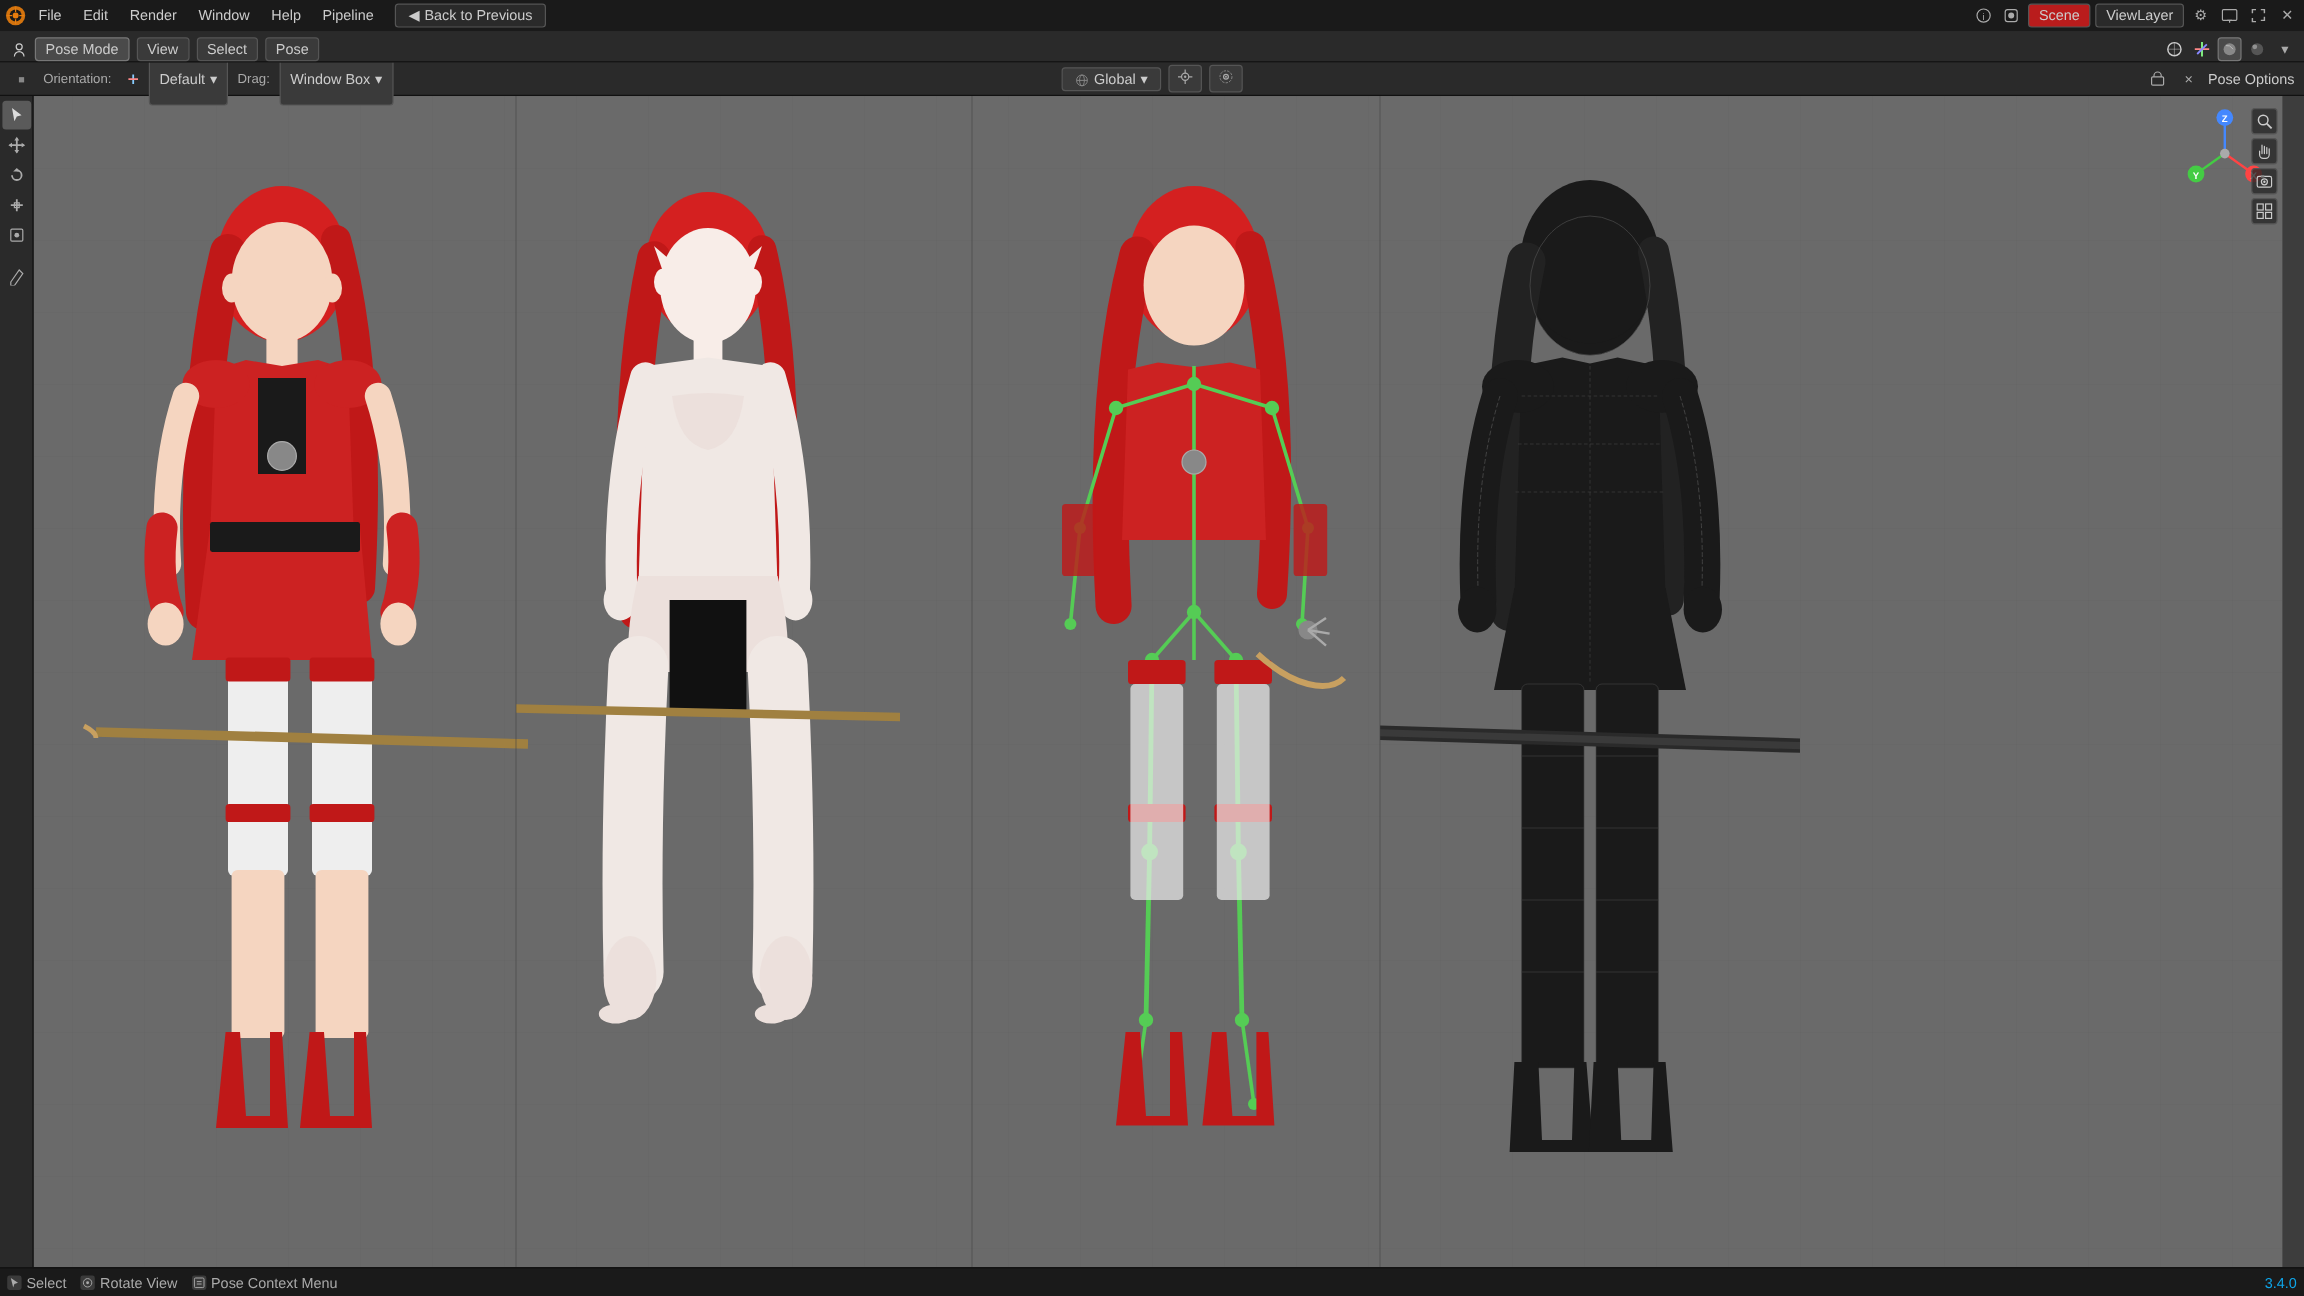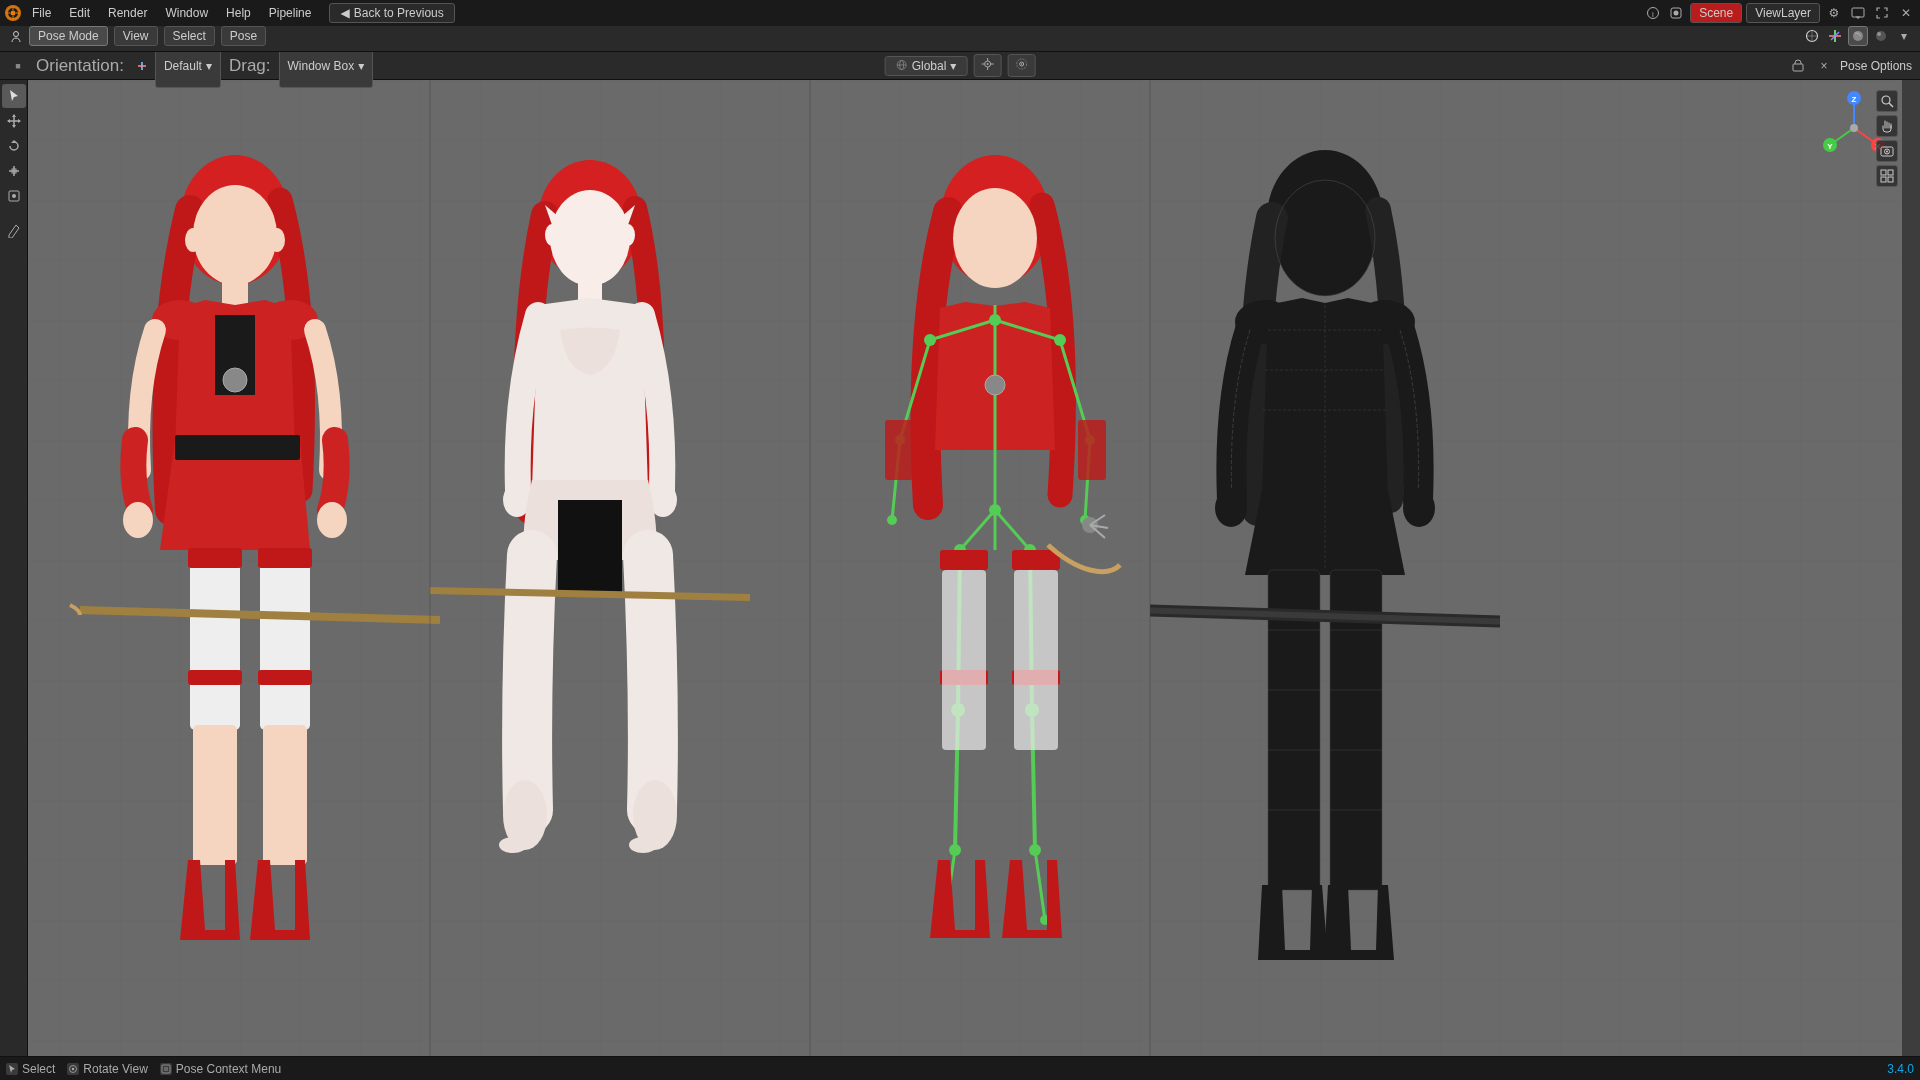--- a/index.html
+++ b/index.html
@@ -74,21 +74,21 @@
       font-size: 12px;
     }
 
     
     #toolbar {
       position: absolute;
       top: 26px; left: 0; right: 0;
       height: 26px;
       background: #2a2a2a;
       display: flex;
-      align-items: flex-start;
+      align-items: flex-end;
       padding: 0 6px;
       gap: 6px;
       z-index: 99;
       border-bottom: 1px solid #111;
     }
     .toolbar-btn {
       padding: 2px 8px;
       color: #ccc;
       cursor: pointer;
       border-radius: 3px;
@@ -108,21 +108,21 @@
       top: 52px; left: 0; right: 0;
       height: 28px;
       background: #2a2a2a;
       display: flex;
       align-items: center;
       padding: 0 8px;
       gap: 8px;
       z-index: 98;
       border-bottom: 1px solid #111;
     }
-    .header-label { color: #aaa; font-size: 17px; }
+    .header-label { color: #aaa; font-size: 11px; }
     .header-dropdown {
       background: #3a3a3a;
       border: 1px solid #555;
       padding: 14px 8px;
       border-radius: 3px;
       color: #ccc;
       font-size: 12px;
       cursor: pointer;
       display: flex;
       align-items: center;
@@ -138,21 +138,21 @@
     }
     .global-btn {
       background: #3a3a3a;
       border: 1px solid #555;
       padding: 2px 10px;
       border-radius: 3px;
       color: #ccc;
       font-size: 12px;
       cursor: pointer;
       display: flex;
-      align-items: flex-start;
+      align-items: flex-end;
       gap: 4px;
     }
     .icon-btn {
       background: #3a3a3a;
       border: 1px solid #555;
       padding: 2px 6px;
       border-radius: 3px;
       color: #ccc;
       font-size: 12px;
       cursor: pointer;

